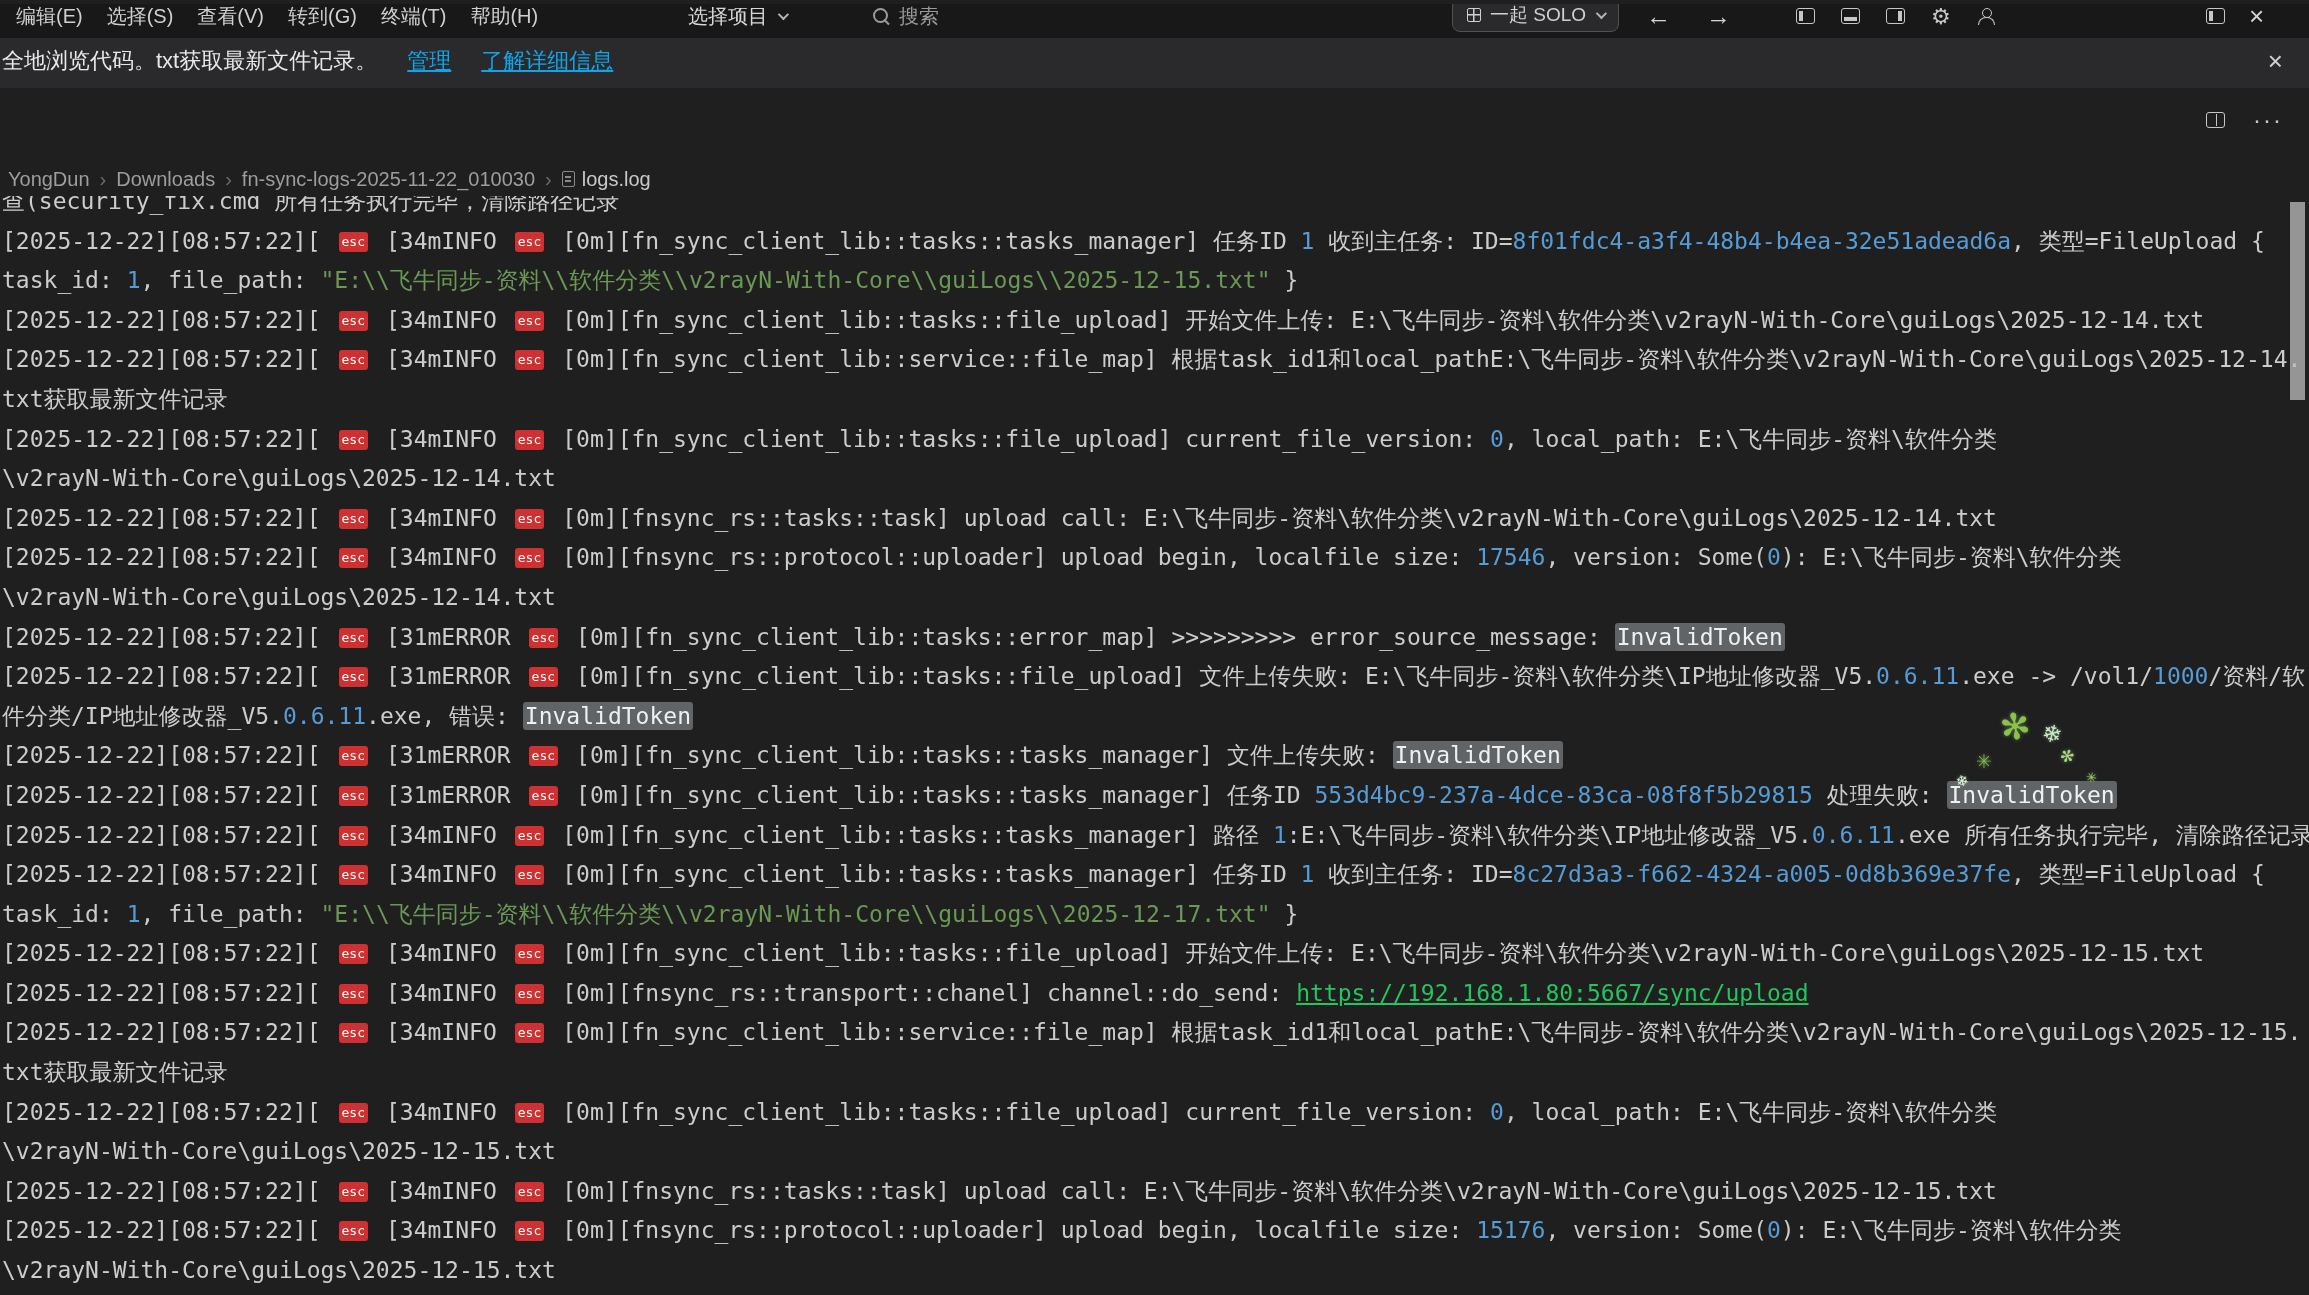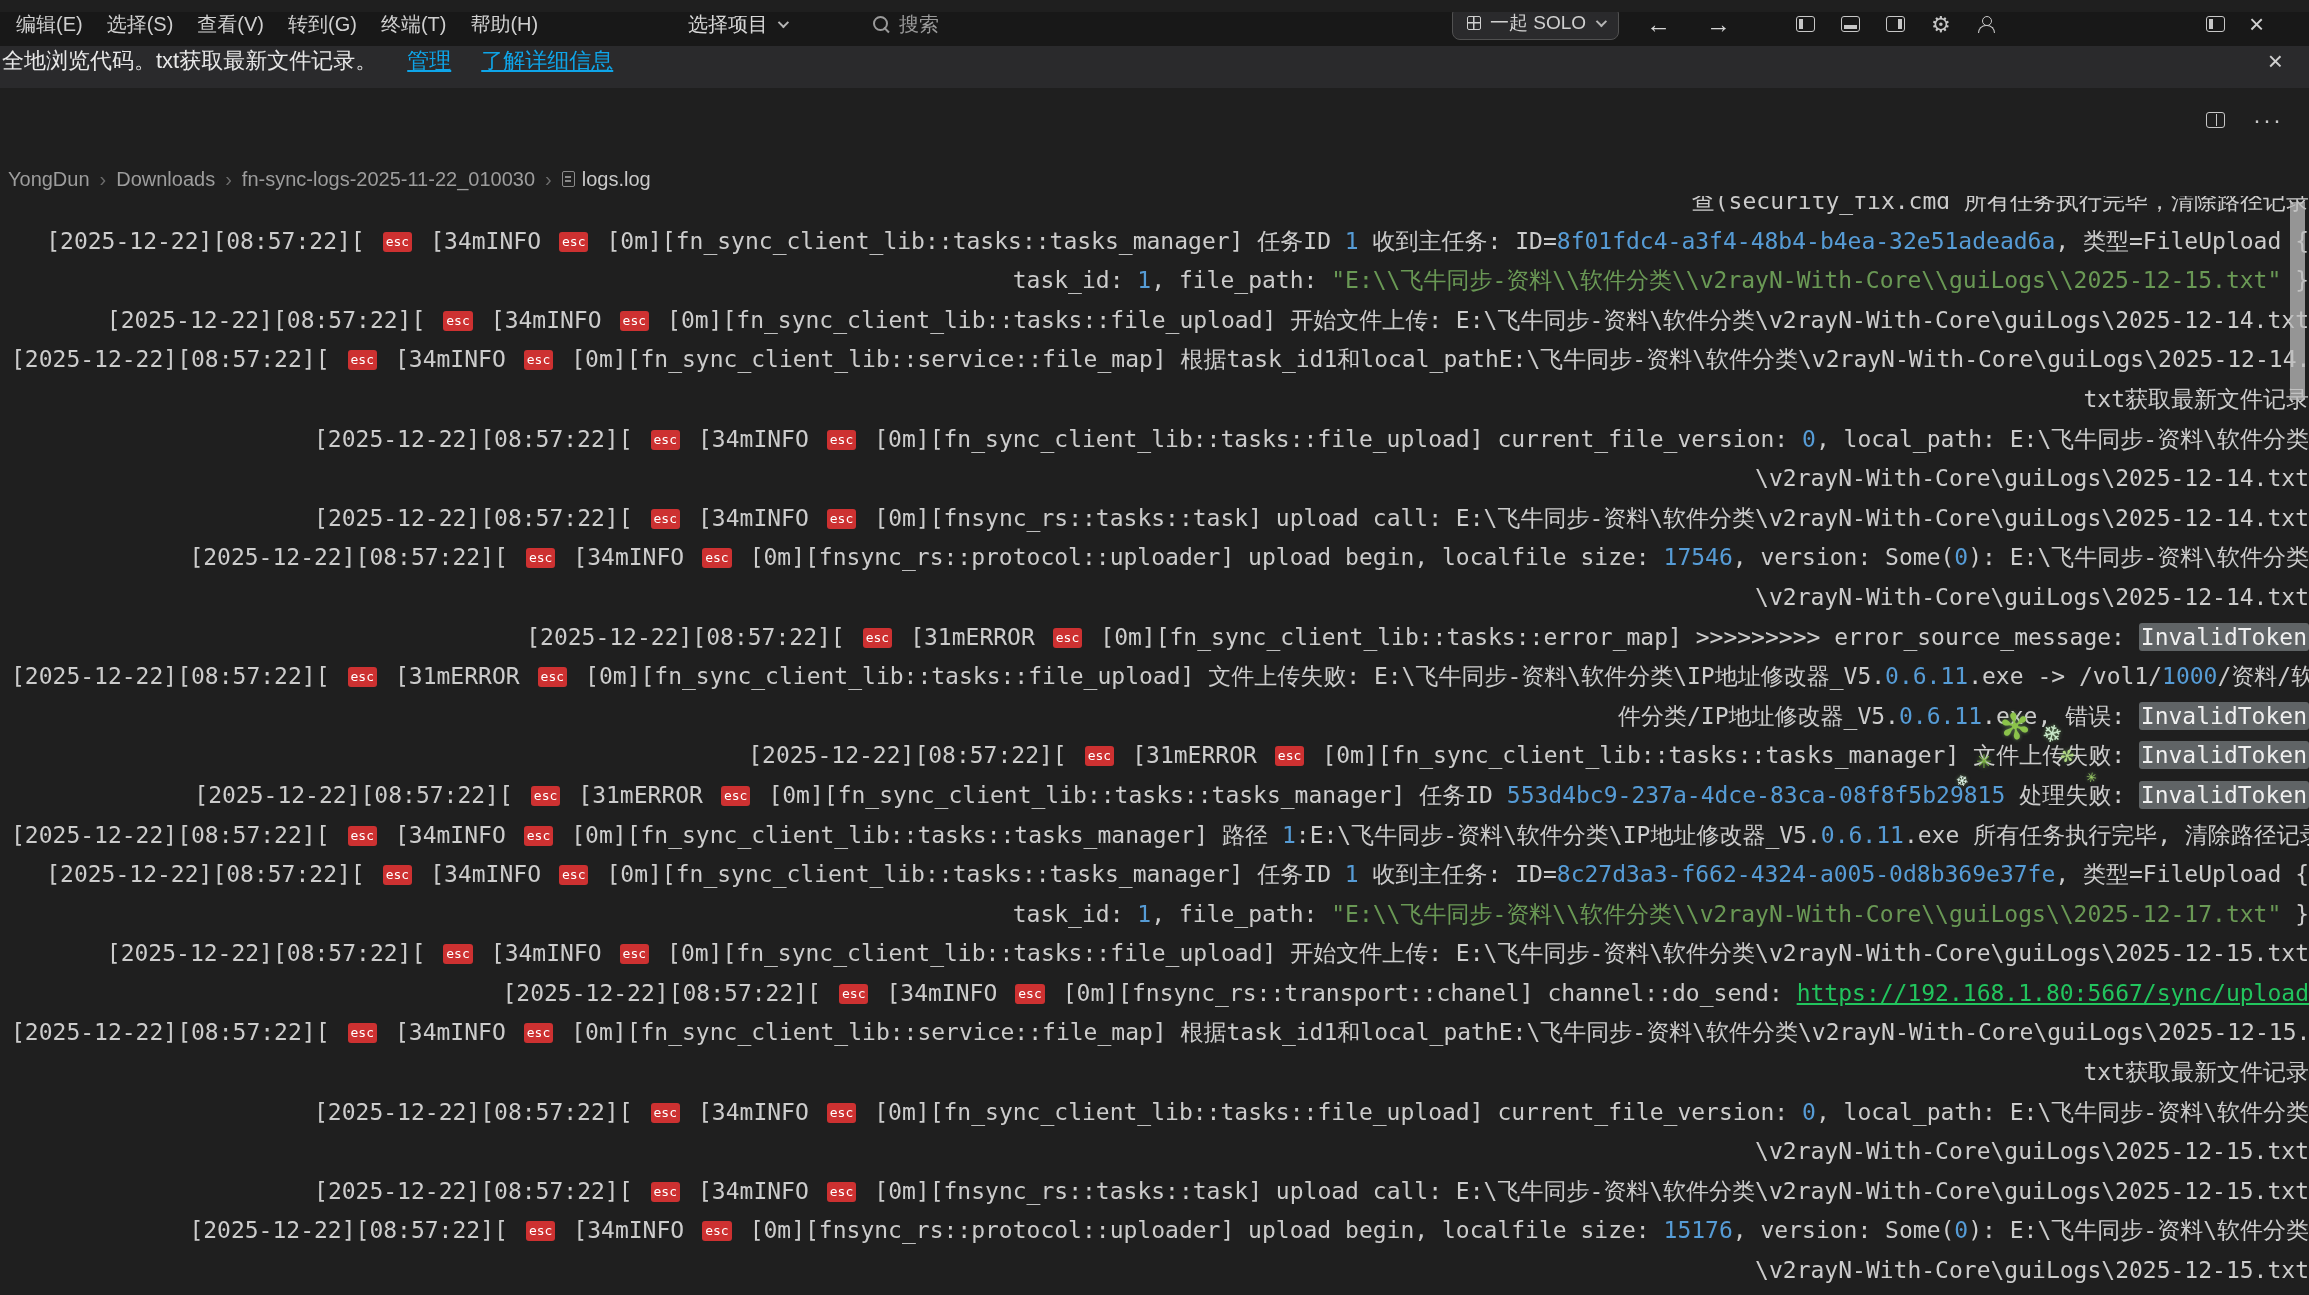--- a/index.html
+++ b/index.html
@@ -1,20 +1,20 @@
 <!DOCTYPE html>
 <html><head>
 <meta charset="utf-8">
 <style>
   * { margin:0; padding:0; box-sizing:border-box; }
   html,body { width:2309px; height:1295px; overflow:hidden; background:#1f1f1f;
               font-family:"Liberation Sans", sans-serif; }
 
   
-  .titlebar { position:absolute; left:0; top:12px; width:2309px; height:34px;
+  .titlebar { position:absolute; left:0; top:4px; width:2309px; height:34px;
               background:#181818; overflow:hidden; z-index:30; }
   .titlebar > div { position:absolute; top:-10px; height:44px; display:flex; align-items:center; }
   .menus { left:4px; }
   .menu-item { padding:0 12px; font-size:20px; color:#cfcfcf; cursor:default; white-space:nowrap; }
   .proj-sel { left:688px; color:#d8d8d8; font-size:20px; cursor:pointer; }
   .searchbox { left:872px; color:#9a9a9a; font-size:20px; cursor:pointer; }
   .mag { position:relative; width:18px; height:18px; display:inline-block; margin-right:9px; }
   .mag::before { content:''; position:absolute; width:11px; height:11px; border:2px solid #9a9a9a;
                  border-radius:50%; left:1px; top:1px; }
   .mag::after { content:''; position:absolute; width:7px; height:2px; background:#9a9a9a;
@@ -66,21 +66,21 @@
   .bc-item:last-child { color:#c9c9c9; }
   .bc-sep { margin:0 10px; color:#6d6d6d; }
   .file-icon { width:13px; height:16px; border:1.5px solid #8a8a8a; border-radius:2px;
                margin-right:7px; display:inline-block; position:relative; }
   .file-icon::after { content:''; position:absolute; left:2px; top:4px; width:6px; height:1.5px;
                       background:#8a8a8a; box-shadow:0 4px 0 #8a8a8a; }
 
   
   .log-viewport { position:absolute; left:0; top:196px; width:2309px; height:1099px;
                   overflow:hidden; background:#1f1f1f; }
-  .log-lines { margin-top:-14px; padding-left:11px;text-align:right; }
+  .log-lines { margin-top:-14px; padding-left:2px; }
   .log-line { height:39.6px; line-height:39.6px; white-space:pre;
               font-family:"DejaVu Sans Mono", monospace; font-size:23px; color:#cccccc; }
   .seg-p { color:#cccccc; }
   .seg-n { color:#569cd6; }
   .seg-s { color:#6a9955; }
   .seg-u { color:#22c55e; text-decoration:underline; cursor:pointer; }
   .seg-h { background:#606466; color:#f0f0f0; border-radius:3px; padding:1px 2px; }
   .seg-e { display:inline-block; background:#cd3131; color:#ffffff; font-size:13px;
            line-height:20px; padding:0 3px; border-radius:3px; margin:0 18px;
            vertical-align:3px; font-family:"DejaVu Sans Mono", monospace; }

